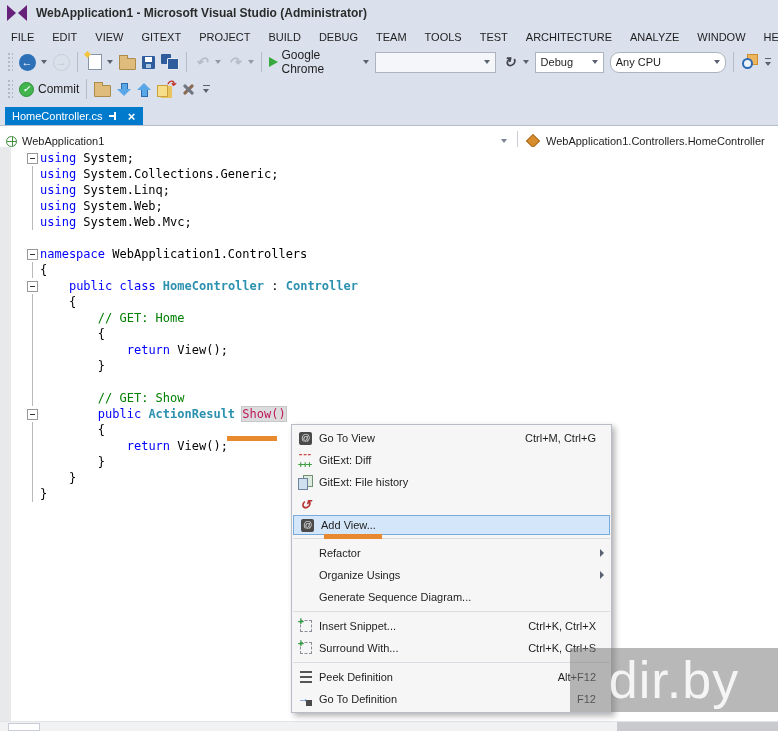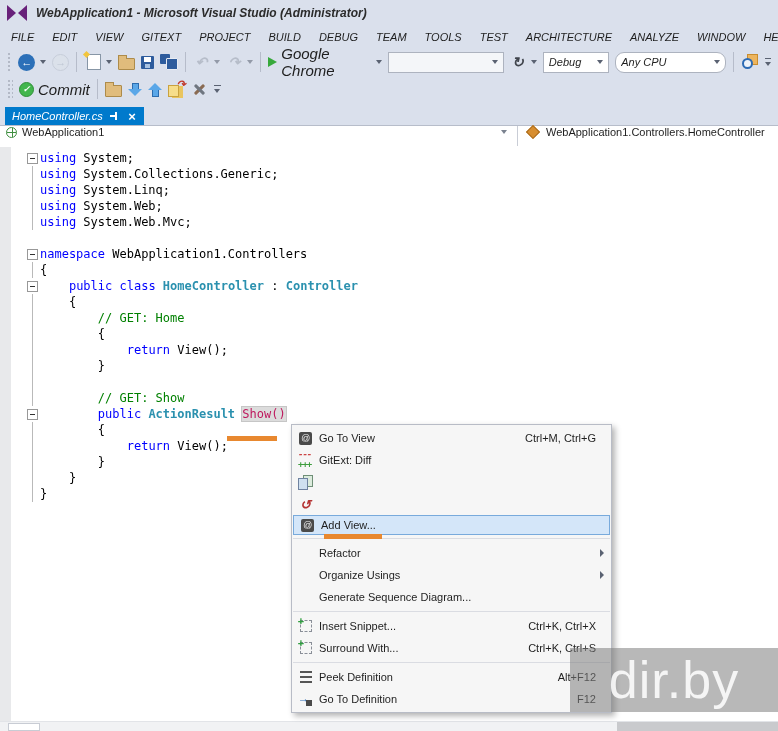--- a/index.html
+++ b/index.html
@@ -1,35 +1,35 @@
 <!DOCTYPE html>
 <html><head>
 <meta charset="utf-8">
 <style>
   html,body{margin:0;padding:0;background:#fff;}
   #app{position:relative;width:778px;height:731px;overflow:hidden;background:#fff;
        font-family:"Liberation Sans",sans-serif;color:#1e1e1e;-webkit-font-smoothing:antialiased;}
 
   
-  .chrome{position:absolute;left:0;top:0;right:0;height:125px;background:#dae0ec;font-style:italic;}
+  .chrome{position:absolute;left:0;top:0;right:0;height:125px;background:#dae0ec;}
   .titlebar{height:26px;display:flex;align-items:center;padding-left:7px;gap:9px;}
   .vslogo{width:20px;height:17px;position:relative;flex:none;}
   .vslogo::before{content:"";position:absolute;left:0;top:0;border-top:8.5px solid transparent;border-bottom:8.5px solid transparent;border-left:9px solid #68217a;}
   .vslogo::after{content:"";position:absolute;right:0;top:0;border-top:8.5px solid transparent;border-bottom:8.5px solid transparent;border-right:9px solid #68217a;}
   .title-text{font-size:12px;font-weight:700;color:#2b2b2b;}
   .menubar{height:22px;display:flex;align-items:center;padding-left:2px;}
   .menu-item{font-size:11px;padding:3px 9px;color:#1e1e1e;cursor:default;}
 
   .toolbar{height:28px;display:flex;align-items:center;padding:0 4px;}
   .toolbar2{height:26px;}
   .tb-handle{width:6px;height:20px;margin:0 3px;background-image:radial-gradient(#b3b9c6 1px,transparent 1.2px);background-size:4px 4px;}
   .tb-sep{width:1px;height:20px;background:#b6bcca;margin:0 4px;flex:none;}
   .tb-btn{display:inline-flex;align-items:center;padding:2px 3px;gap:4px;}
   .tb-btn.disabled{opacity:.55;}
-  .tb-lbl{font-size:15px;color:#1e1e1e;}
+  .tb-lbl{font-size:12px;color:#1e1e1e;}
   .tb-caret{width:0;height:0;border-left:3.5px solid transparent;border-right:3.5px solid transparent;border-top:4px solid #5a6272;margin-left:1px;}
   .tb-overflow{width:12px;height:16px;position:relative;margin-left:2px;}
   .tb-overflow::before{content:"";position:absolute;left:2px;right:3px;top:4px;height:1px;background:#5a6272;}
   .tb-overflow::after{content:"";position:absolute;left:2px;top:8px;border-left:3.5px solid transparent;border-right:3.5px solid transparent;border-top:4px solid #5a6272;}
   .combo{display:inline-flex;align-items:center;height:19px;background:#fff;border:1px solid #adb3bf;font-size:11px;padding:0 5px;margin:0 3px;}
   .combo-val{flex:1;white-space:nowrap;overflow:hidden;}
   .combo-caret{width:0;height:0;border-left:3.5px solid transparent;border-right:3.5px solid transparent;border-top:4px solid #5a6272;}
   .combo-browse-target{width:118px;background:#f4f6f9;}
   .combo-config{width:62px;}
   .combo-platform{width:113px;border-radius:9px;}
@@ -73,21 +73,21 @@
   .ico-settings-tools::after{content:"";position:absolute;left:7px;top:1px;width:3px;height:13px;background:#6f7680;transform:rotate(-45deg);border-radius:1px;}
 
   
   .tabstrip{height:23px;display:flex;align-items:flex-end;padding-left:5px;}
   .tab{height:18px;background:#007acc;color:#fff;font-size:11px;display:flex;align-items:center;gap:7px;padding:0 7px;}
   .tab-pin{width:10px;height:10px;position:relative;}
   .tab-pin::before{content:"";position:absolute;left:0;top:4px;width:5px;height:2px;background:#fff;}
   .tab-pin::after{content:"";position:absolute;left:5px;top:1px;width:2px;height:8px;background:#fff;}
   .tab-close{position:relative;width:10px;height:12px;}
   .tab-close::after{content:"×";position:absolute;inset:0;display:flex;align-items:center;justify-content:center;font-size:13px;font-weight:bold;color:#fff;}
-  .navbar{position:absolute;left:0;top:125px;right:0;height:32px;background:#fff;border-top:1px solid #b7bdca;border-bottom:1px solid #cdd2da;box-sizing:border-box;display:flex;align-items:flex-start;font-size:11px;}
+  .navbar{position:absolute;left:0;top:125px;right:0;height:32px;background:#fff;border-top:1px solid #b7bdca;border-bottom:1px solid #cdd2da;box-sizing:border-box;display:flex;align-items:center;font-size:11px;}
   .nav-left{width:517px;position:relative;display:flex;align-items:center;gap:5px;padding-left:6px;box-sizing:border-box;flex:none;}
   .nav-caret{position:absolute;right:10px;width:0;height:0;border-left:3.5px solid transparent;border-right:3.5px solid transparent;border-top:4px solid #7a828f;}
   .nav-div{width:1px;height:20px;background:#c9cdd6;flex:none;}
   .nav-right{flex:1;display:flex;align-items:center;gap:5px;padding-left:7px;}
   .ico-web-project{width:11px;height:11px;border:1px solid #3f8f3f;border-radius:50%;position:relative;box-sizing:border-box;}
   .ico-web-project::before{content:"";position:absolute;left:50%;top:0;bottom:0;width:1px;background:#3f8f3f;}
   .ico-web-project::after{content:"";position:absolute;top:50%;left:0;right:0;height:1px;background:#3f8f3f;}
   .ico-class{width:8px;height:8px;background:#d88e2f;border:1px solid #a86a1c;transform:rotate(45deg);margin:0 3px;}
 
   
@@ -421,20 +421,21 @@
       <div class="mi">
         <span class="mico">
           <i class="ico ico-git-diff"></i>
         </span>
         <span class="mlbl">GitExt: Diff</span>
       </div>
       <div class="mi">
         <span class="mico">
           <i class="ico ico-file-history"></i>
         </span>
+        <span class="mlbl">GitExt: File history</span>
       </div>
       <div class="mi">
         <span class="mico">
           <i class="ico ico-reset-changes"></i>
         </span>
       </div>
       <div class="mi hl">
         <span class="mico">
           <i class="ico ico-razor-view"></i>
         </span>

